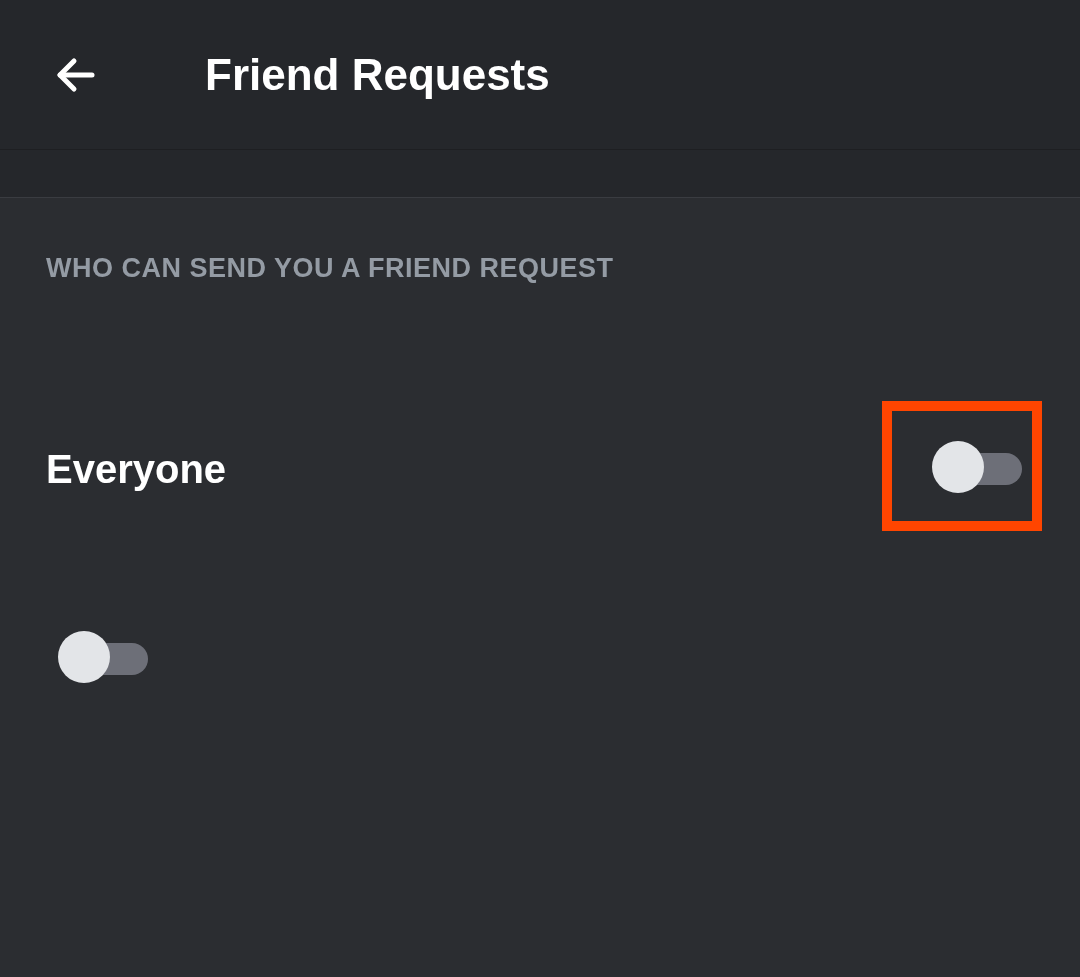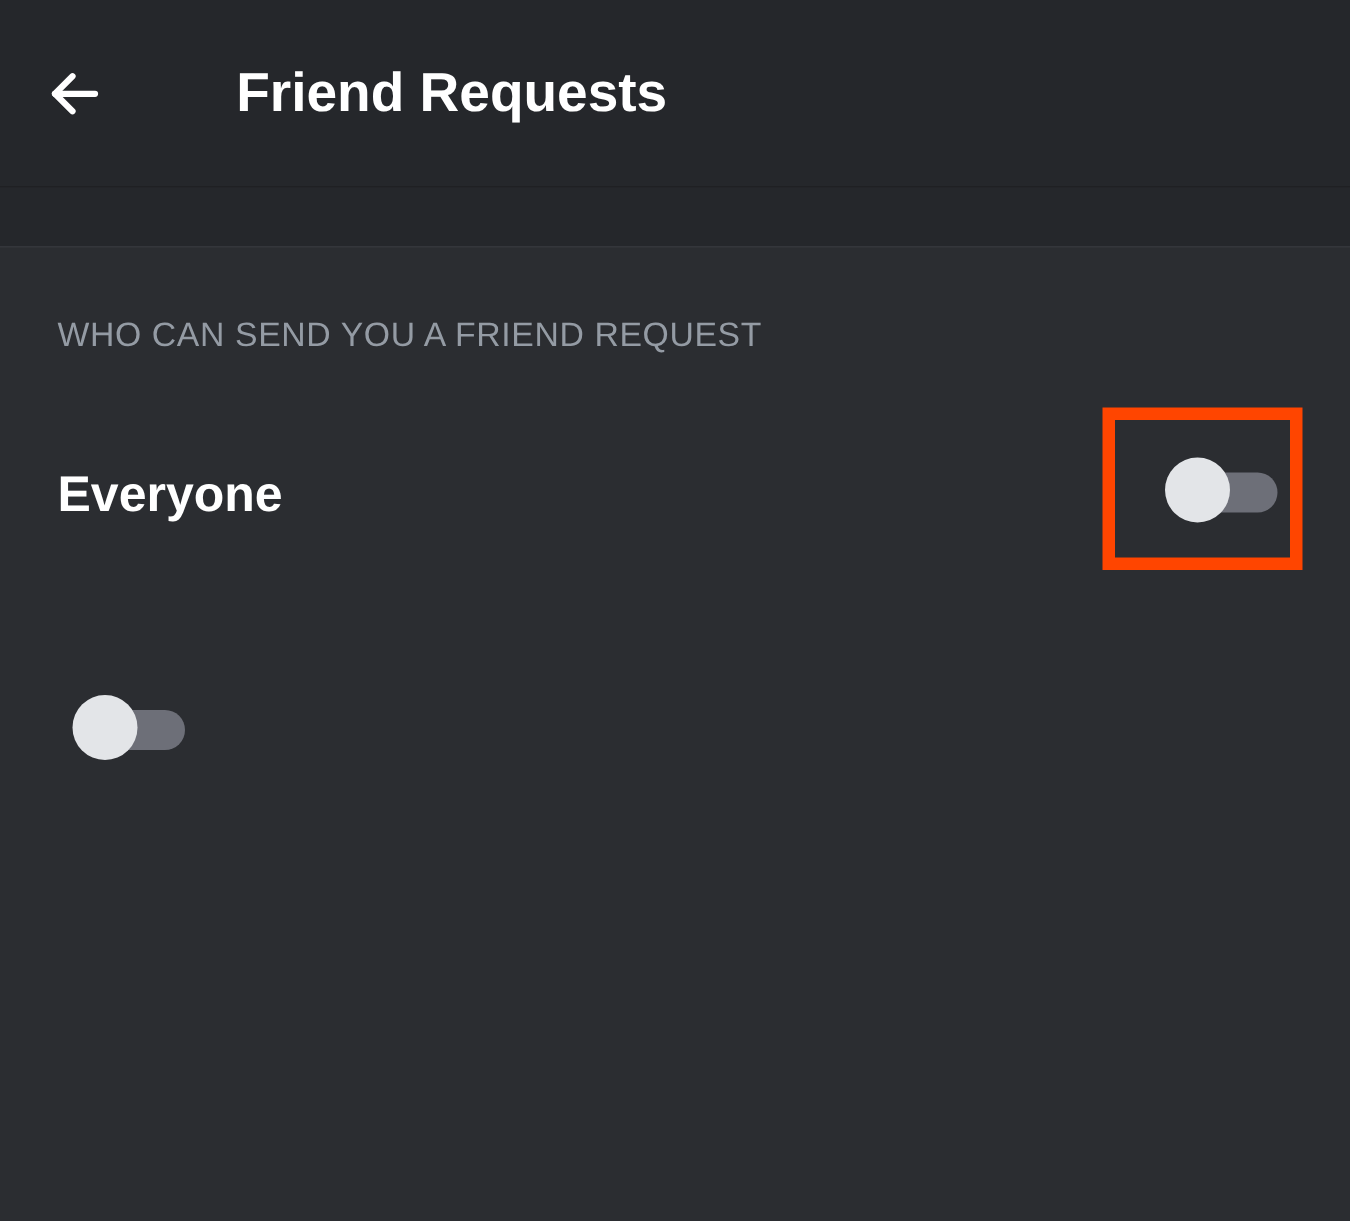--- a/index.html
+++ b/index.html
@@ -14,21 +14,21 @@
       background-color: #2b2d31;
       font-family: -apple-system, BlinkMacSystemFont, "Segoe UI", Helvetica, Arial, sans-serif;
       overflow: hidden;
     }
     
     .header {
       background-color: #25272b;
       height: 150px;
       display: flex;
       align-items: center;
-      padding-left: 36px;
+      padding-left: 52px;
       border-bottom: 1px solid #1e1f22;
     }
     
     .back-button {
       color: #ffffff;
       display: flex;
       align-items: center;
       justify-content: center;
       cursor: pointer;
       margin-right: 105px;
@@ -51,29 +51,29 @@
       border-bottom: 1px solid #3a3c41;
     }
     
     .content {
       padding: 55px 46px 0 46px;
     }
     
     .section-header {
       color: #949ba4;
       font-size: 27px;
-      font-weight: 400;
+      font-weight: 700;
       letter-spacing: 0.5px;
       text-transform: uppercase;
       margin-bottom: 90px;
     }
     
     .setting-row {
       display: flex;
-      align-items: flex-start;
+      align-items: center;
       justify-content: space-between;
       height: 190px;
     }
     
     .setting-label {
       color: #ffffff;
       font-size: 40px;
       font-weight: 600;
     }
     

